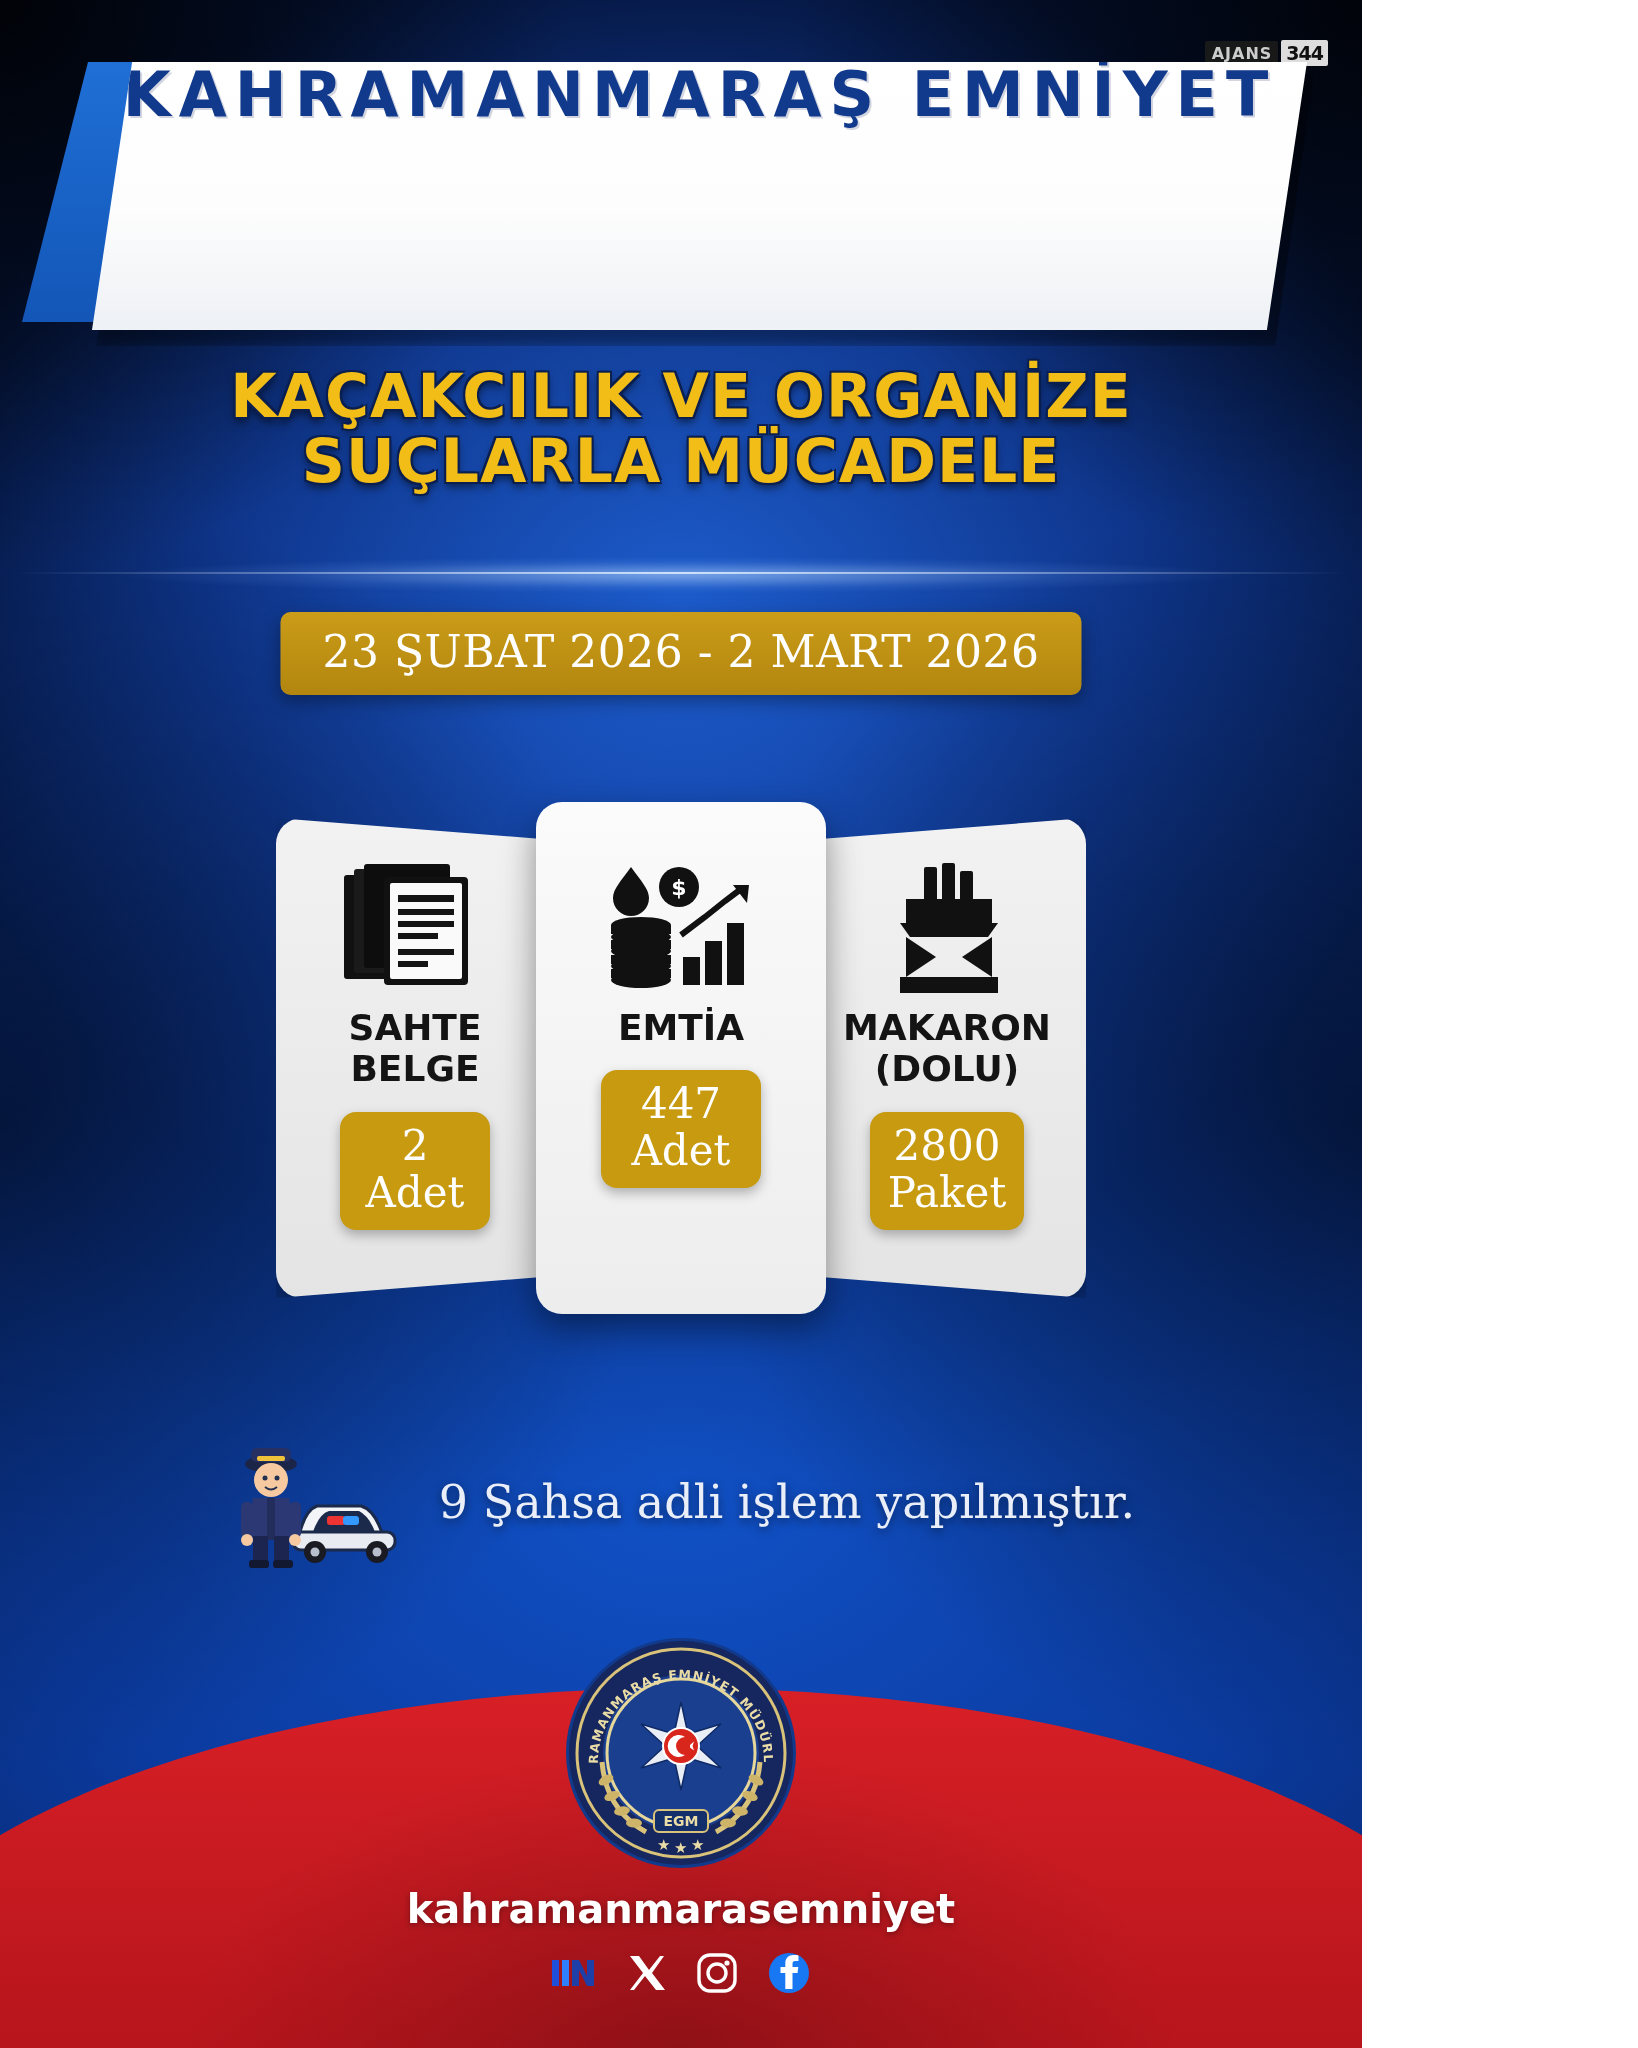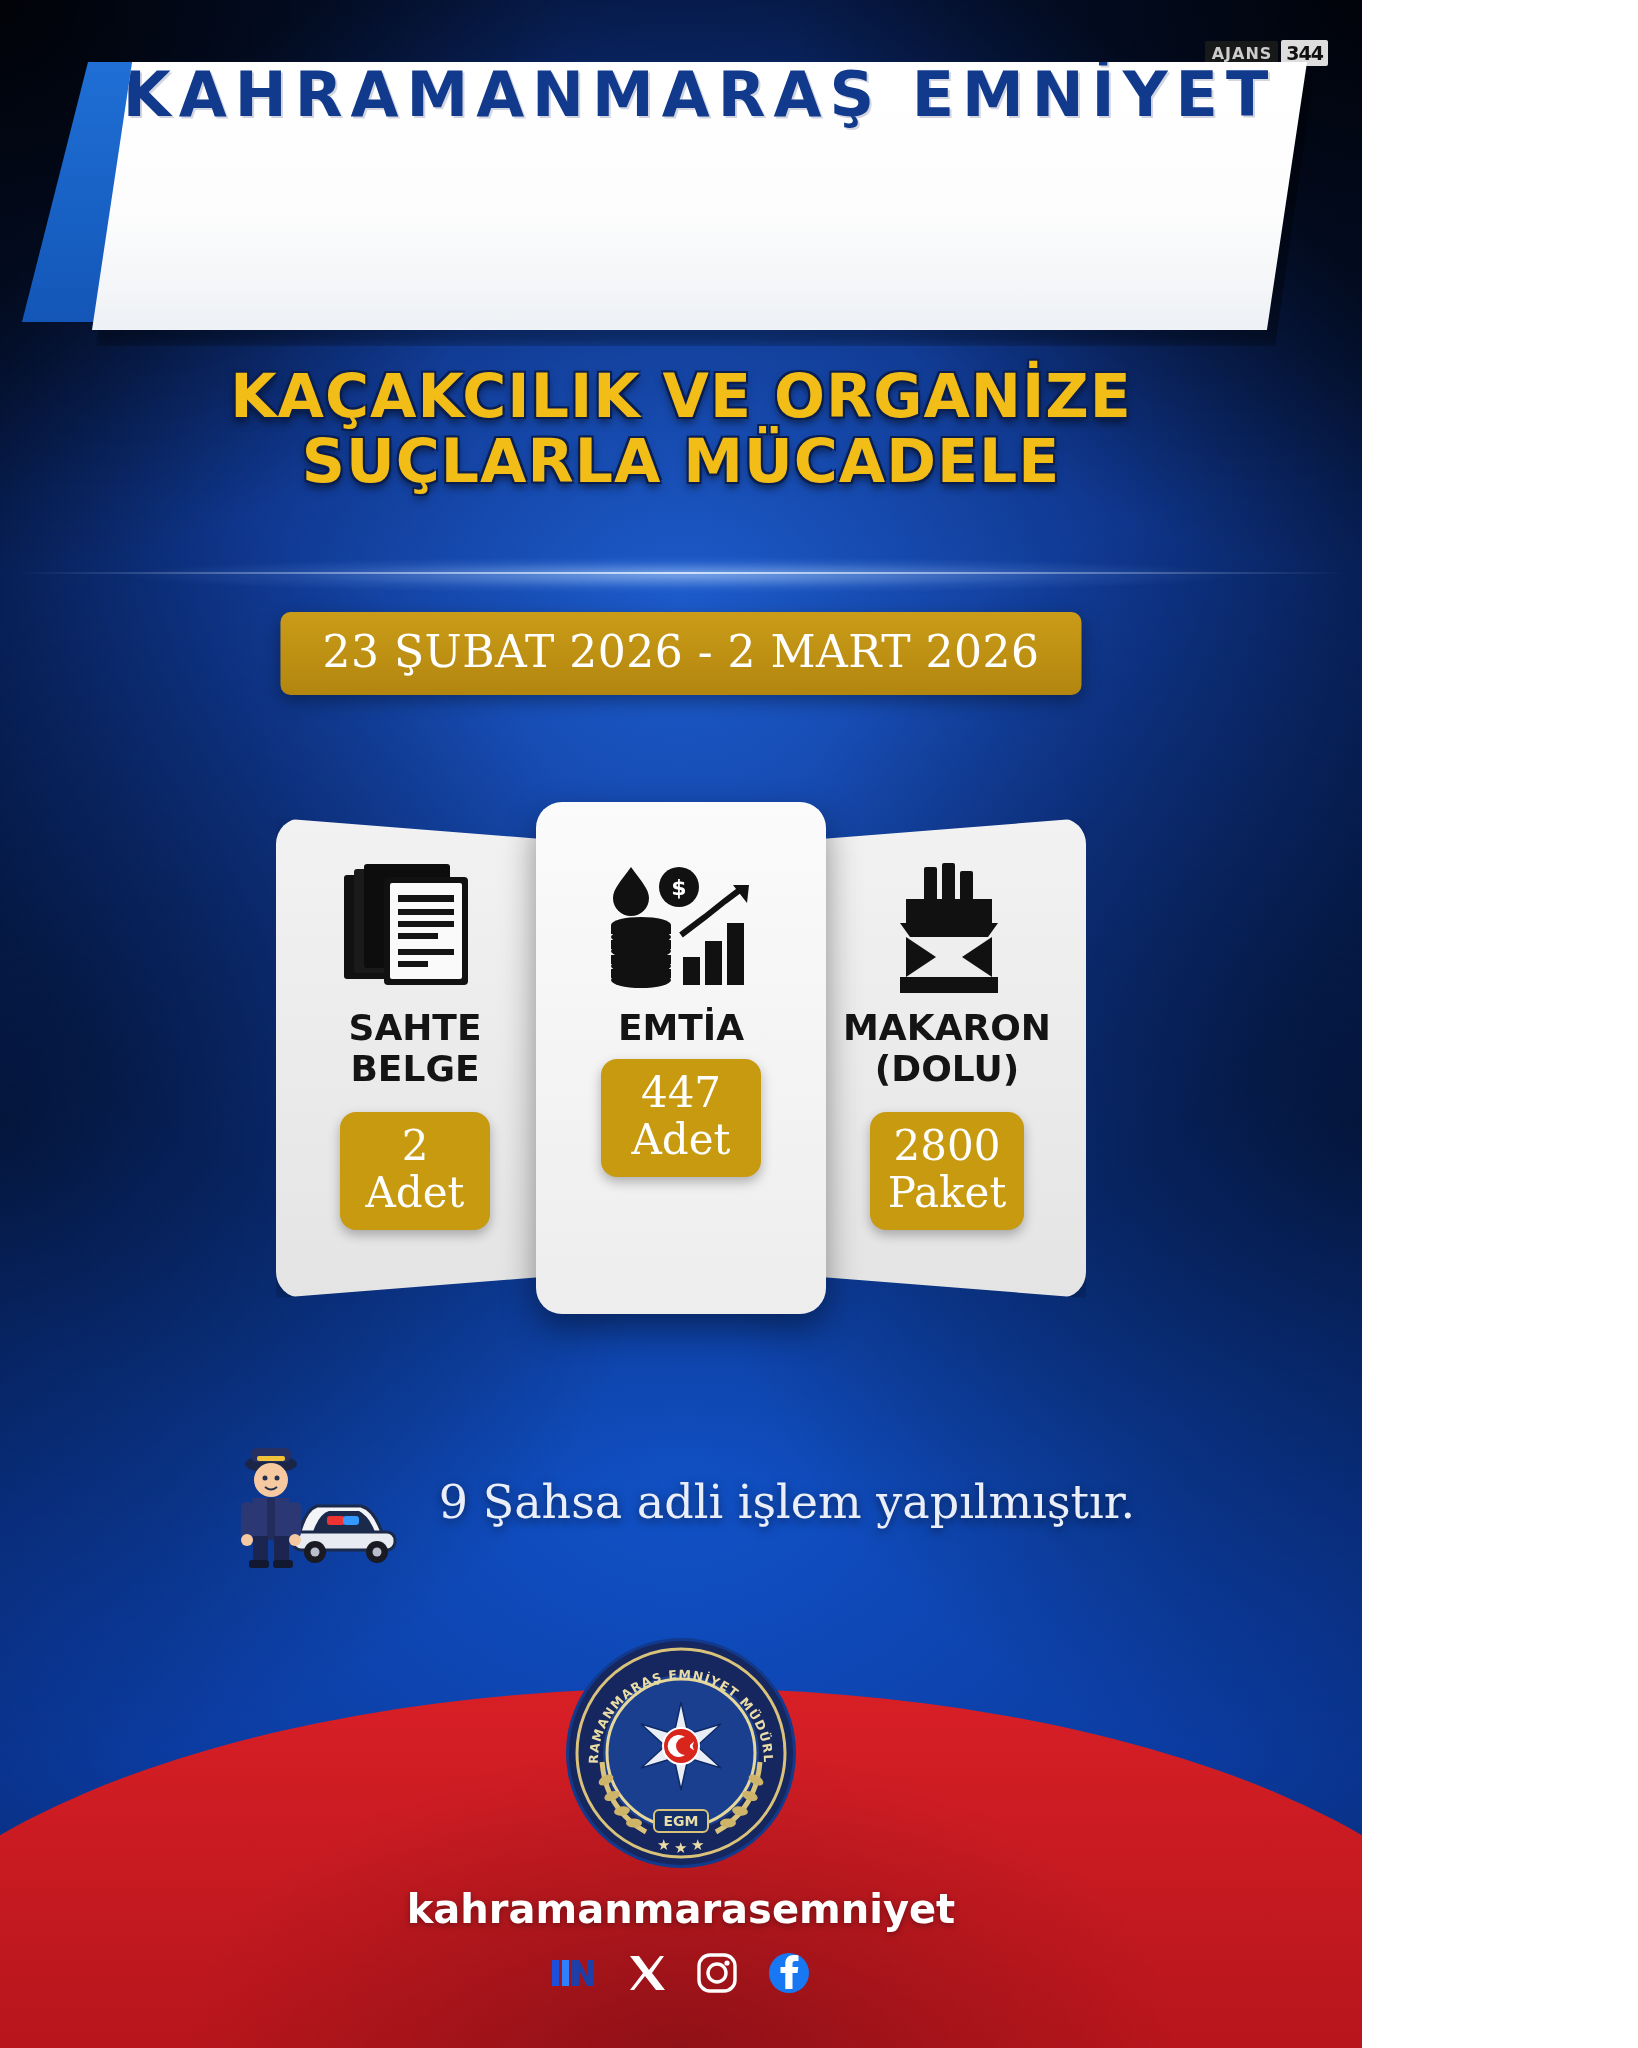--- a/index.html
+++ b/index.html
@@ -166,21 +166,21 @@
     background: #c79a10;
     border-radius: 16px;
     min-width: 150px;
     padding: 10px 18px 14px;
     color: #ffffff;
     text-align: center;
     font-family: "DejaVu Serif", serif;
     font-size: 42px; line-height: 1.12;
     box-shadow: 0 5px 12px rgba(0,0,0,0.28);
   }
-  .card.center .card-badge { min-width: 160px; margin-top: 11px; }
+  .card.center .card-badge { min-width: 160px; }
   .card-badge .unit { display: block; }
 
   
   .suspects {
     position: absolute; top: 1432px; left: 0; width: 100%;
     display: flex; align-items: center; justify-content: center; gap: 22px;
   }
   .officer { width: 190px; height: 140px; position: relative; }
   .suspects-text {
     color: #e9eef8;

